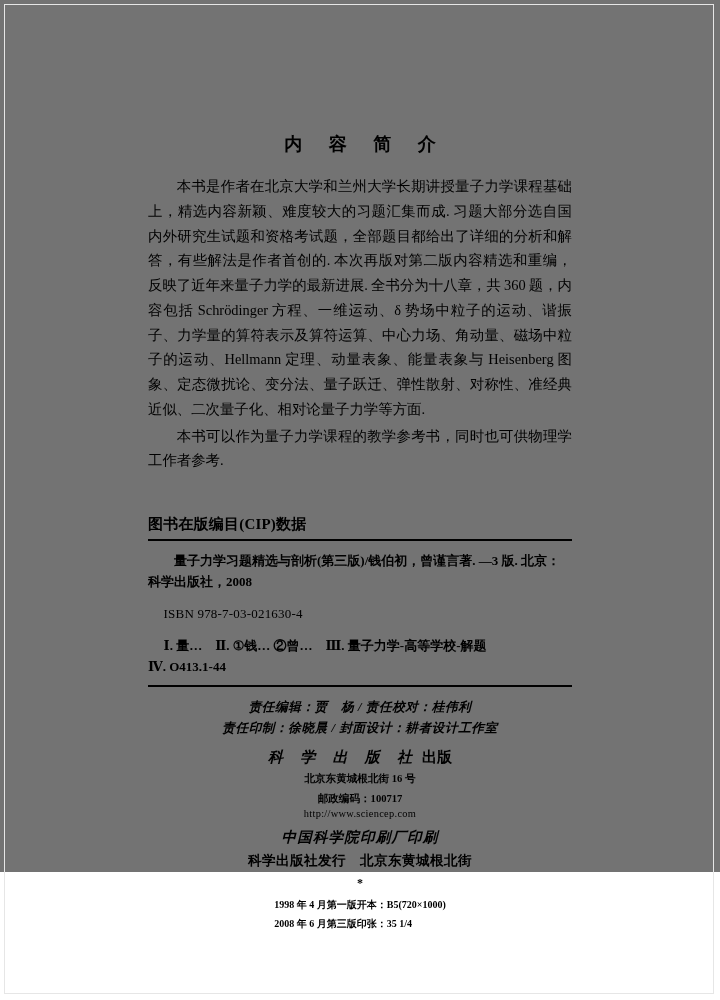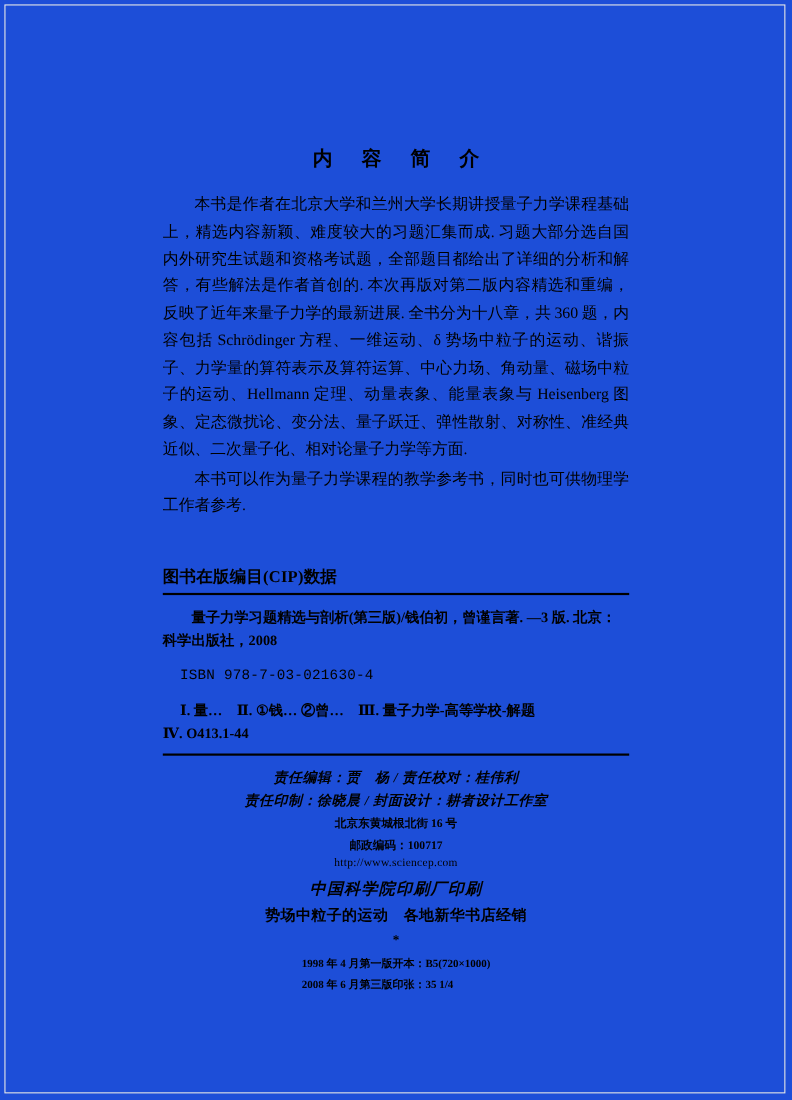--- a/index.html
+++ b/index.html
@@ -12,22 +12,22 @@
     height: 1000px;
     font-family: "Liberation Serif", "DejaVu Serif", serif;
     color: #000000;
     position: relative;
     overflow: hidden;
   }
   .page {
     position: absolute;
     left: 0; top: 0;
     width: 720px;
-    height: 1000px;
-    background: #1d4ed8;
+    height: 872px;
+    background: #737373;
   }
   
   .scan-frame {
     position: absolute;
     left: 4px; top: 4px;
     width: 710px;
     height: 990px;
     border: 1px solid #e6e6e6;
     box-sizing: border-box;
     pointer-events: none;
@@ -91,21 +91,20 @@
   .cip-body .entry:last-child { margin-bottom: 0; }
   .cip-title-line {
     text-indent: 2em;
     font-weight: bold;
     letter-spacing: 0px;
   }
   .cip-isbn {
     text-indent: 1.2em;
     font-weight: normal;
     letter-spacing: 0.2px;
-    font-family: Liberation Mono, monospace;
   }
   .cip-class {
     text-indent: 1.2em;
     font-weight: bold;
   }
   .cip-number {
     text-indent: 1.2em;
     font-weight: bold;
     margin-top: 9px;
   }
@@ -230,28 +229,31 @@
       <div class="rule-thick"></div>
     </div>
 
     <div class="imprint">
 
       <div class="credits">
         <div>责任编辑：贾　杨 / 责任校对：桂伟利</div>
         <div>责任印制：徐晓晨 / 封面设计：耕者设计工作室</div>
       </div>
 
+      <div class="publisher-line">
+        <span class="publisher-name">科 学 出 版 社</span><span class="publisher-verb">出版</span>
+      </div>
 
       <div class="addr">北京东黄城根北街 16 号</div>
       <div class="addr">邮政编码：100717</div>
       <div class="url">http://www.sciencep.com</div>
 
       <div class="printer">中国科学院印刷厂印刷</div>
 
-      <div class="distrib">势场中粒子的运动　各地新华书店经销</div>
+      <div class="distrib">科学出版社发行　北京东黄城根北街</div>
 
       <div class="star">*</div>
 
       <table class="print-table">
         <tbody>
           <tr>
             <td class="pt-date">1998 年 4 月第</td>
             <td class="pt-ord">一</td>
             <td class="pt-edn">版</td>
             <td class="pt-spec">开本：B5(720×1000)</td>

